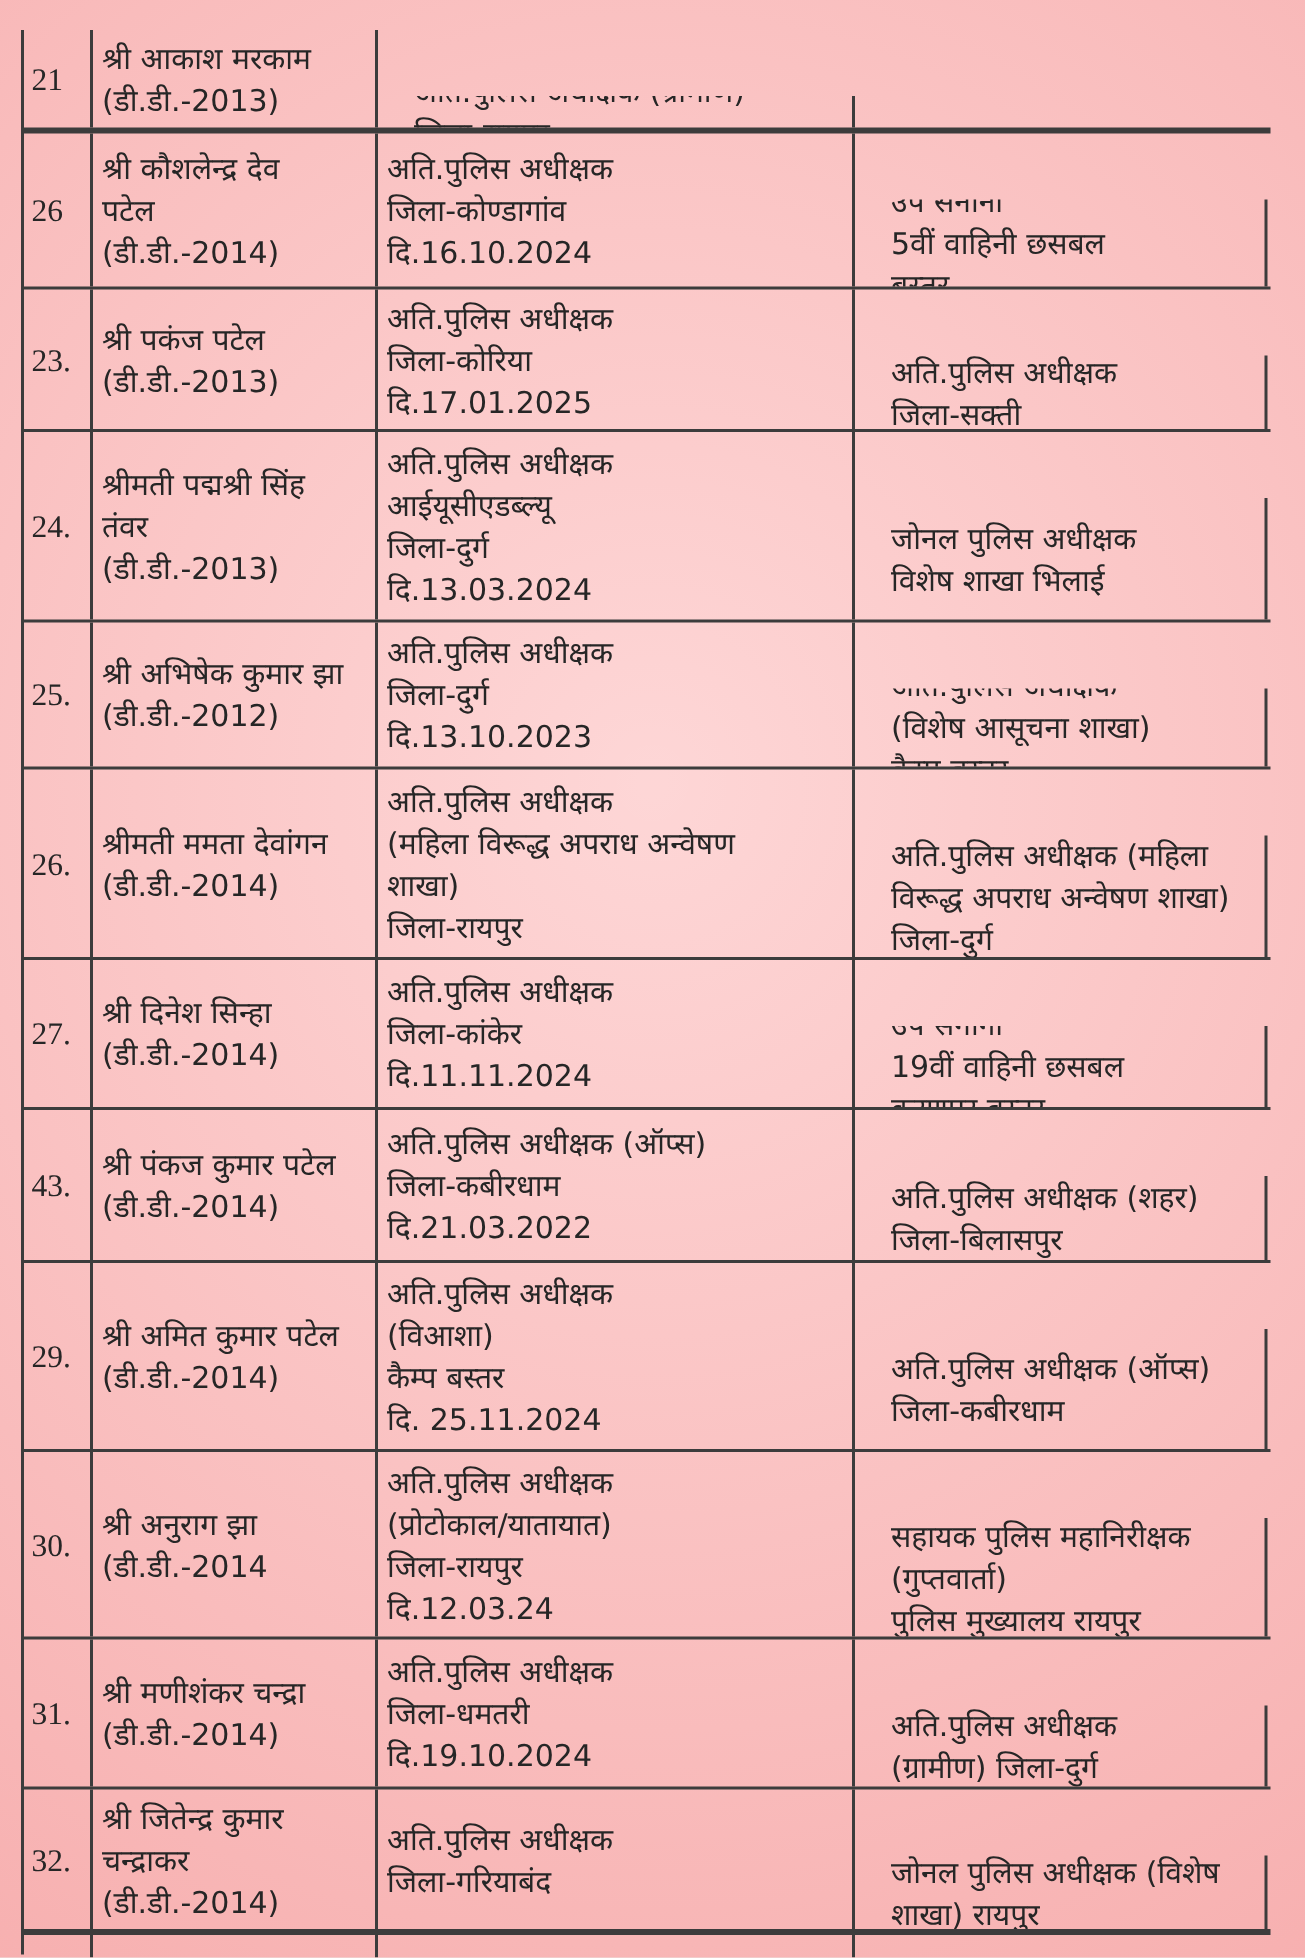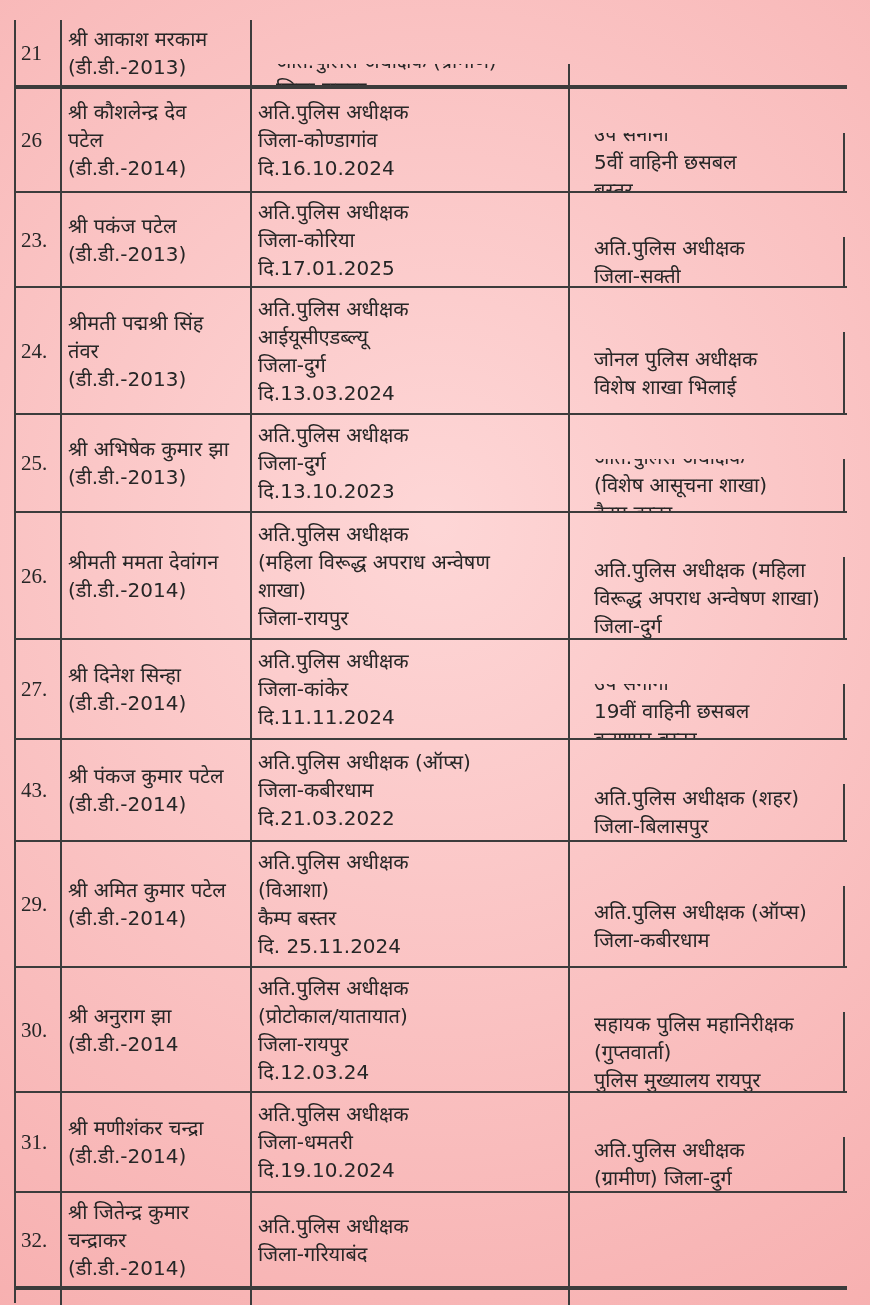--- a/index.html
+++ b/index.html
@@ -112,21 +112,21 @@
 आईयूसीएडब्ल्यू
 जिला-दुर्ग
 दि.13.03.2024</div>
       <div class="cell to">जोनल पुलिस अधीक्षक
 विशेष शाखा भिलाई</div>
     </div>
 
     <div class="t-row" style="height:98px">
       <div class="cell sn">25.</div>
       <div class="cell name">श्री अभिषेक कुमार झा
-(डी.डी.-2013)</div>
+(डी.डी.-2012)</div>
       <div class="cell from">अति.पुलिस अधीक्षक
 जिला-दुर्ग
 दि.13.10.2023</div>
       <div class="cell to">अति.पुलिस अधीक्षक
 (विशेष आसूचना शाखा)
 कैम्प बस्तर</div>
     </div>
 
     <div class="t-row" style="height:127px">
       <div class="cell sn">26.</div>
@@ -200,20 +200,22 @@
 (ग्रामीण) जिला-दुर्ग</div>
     </div>
 
     <div class="t-row thick" style="height:97px">
       <div class="cell sn">32.</div>
       <div class="cell name">श्री जितेन्द्र कुमार
 चन्द्राकर
 (डी.डी.-2014)</div>
       <div class="cell from">अति.पुलिस अधीक्षक
 जिला-गरियाबंद</div>
+      <div class="cell to">जोनल पुलिस अधीक्षक (विशेष
+शाखा) रायपुर</div>
     </div>
 
     <div class="t-row partial" style="height:13px">
       <div class="cell sn"></div>
       <div class="cell name"></div>
       <div class="cell from"></div>
       <div class="cell to"></div>
     </div>
 
   </div>

